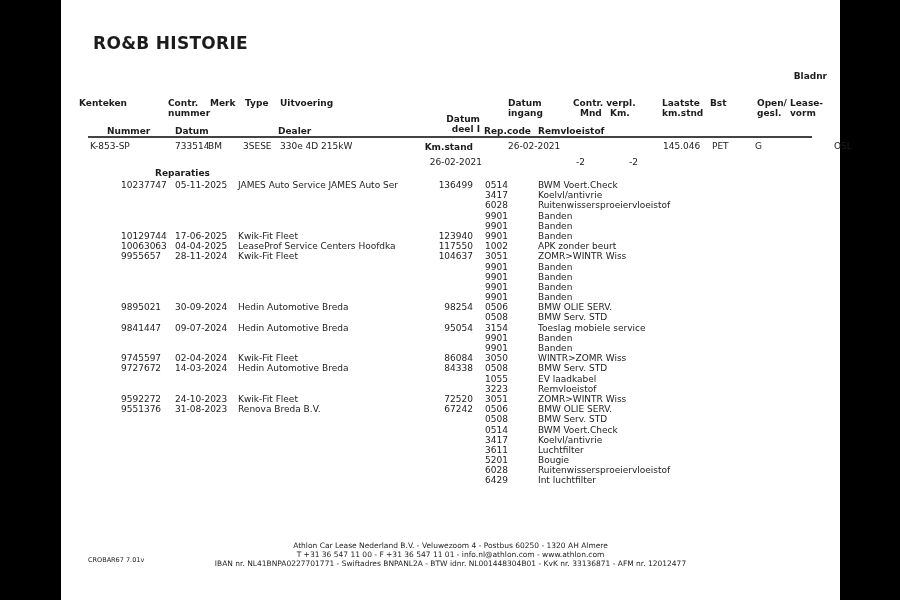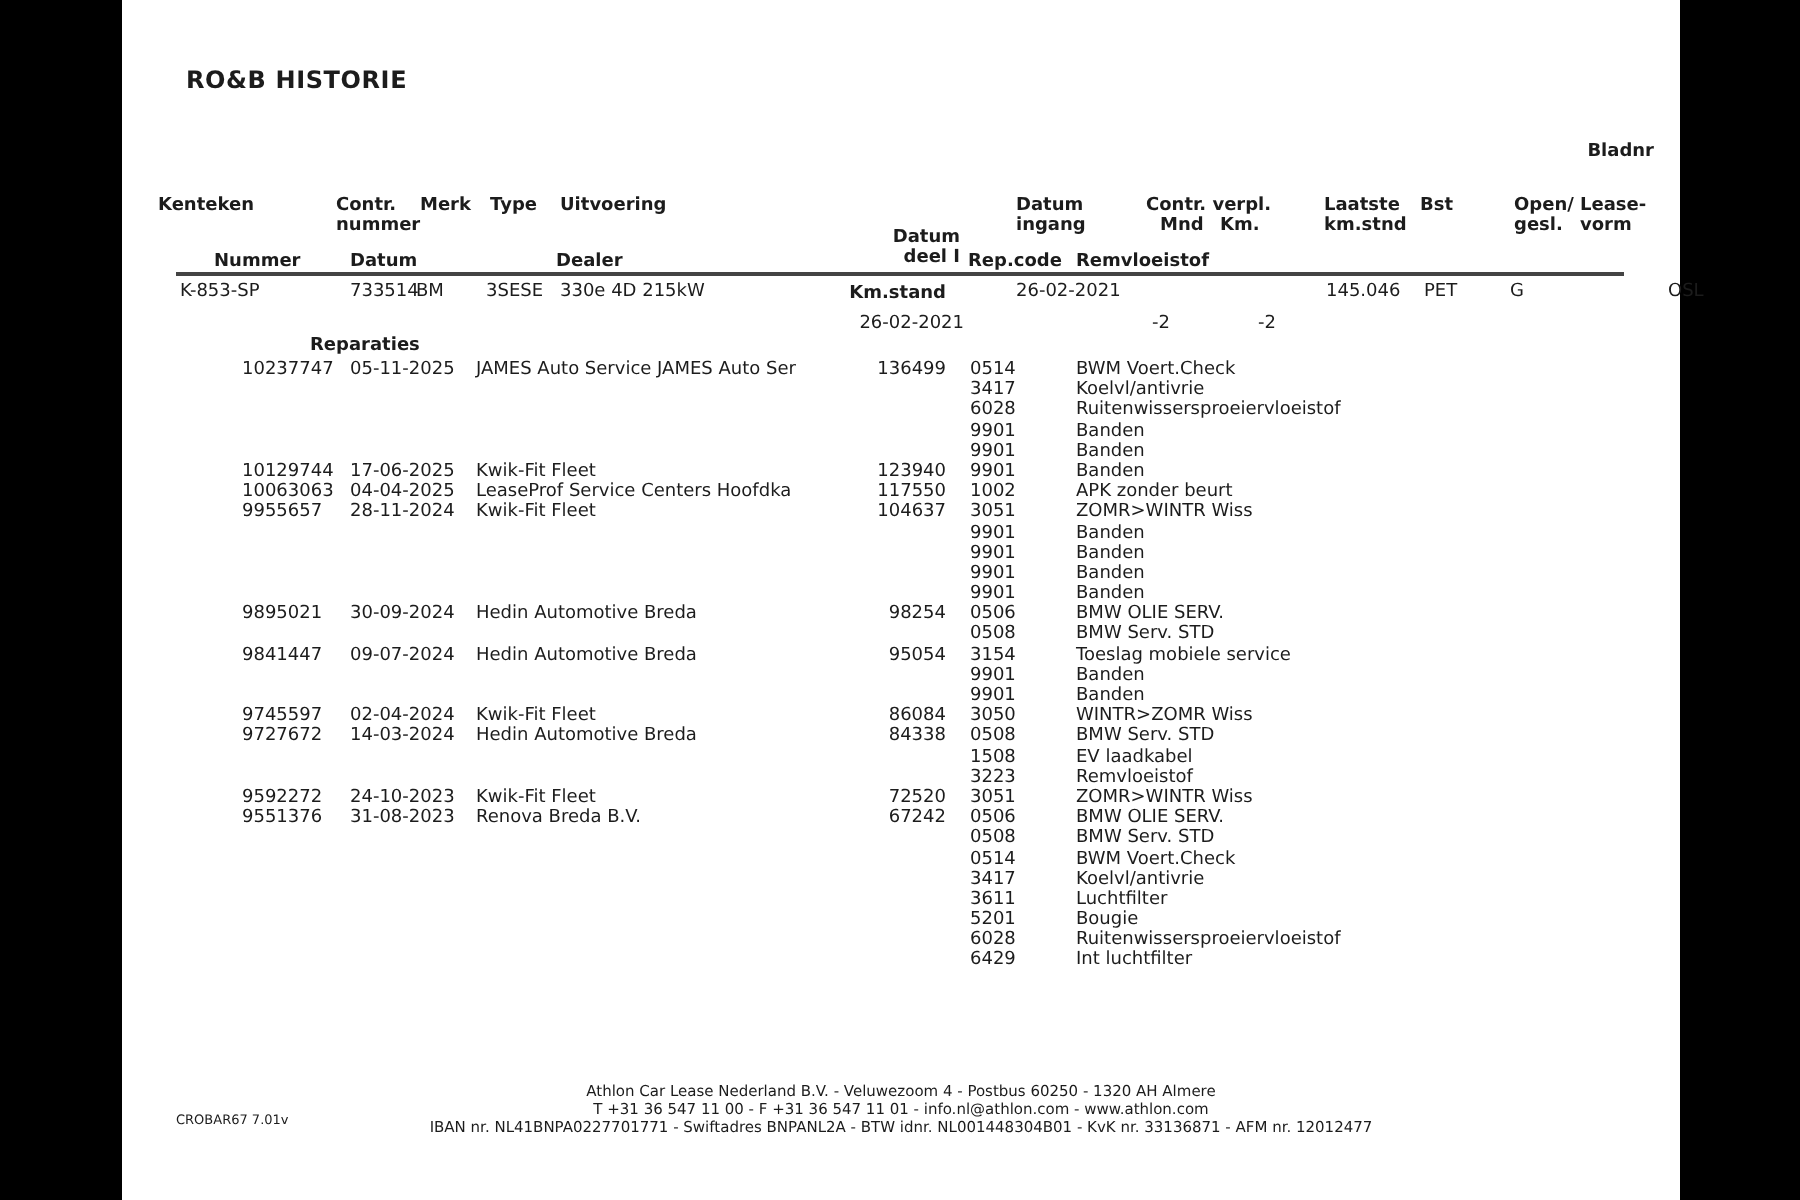--- a/index.html
+++ b/index.html
@@ -2,21 +2,21 @@
 <html><head>
 <meta charset="utf-8">
 <style>
   html,body{margin:0;padding:0;}
   .canvas{position:relative;width:900px;height:600px;background:#000;overflow:hidden;
           font-family:"DejaVu Sans","Liberation Sans",sans-serif;color:#1c1c1c;}
   .page{position:absolute;left:61px;top:0;width:779px;height:600px;background:#fff;}
   .abs{position:absolute;white-space:nowrap;}
   .b{font-weight:bold;}
   .t9{font-size:9px;line-height:10px;}
-  .title{font-size:12px;font-weight:bold;letter-spacing:.3px;}
+  .title{font-size:17px;font-weight:bold;letter-spacing:.3px;}
   .rule{position:absolute;background:#444;height:2px;}
   .ra{text-align:right;margin-top:16px;}
   .rrow{position:relative;height:10.2px;font-size:9px;line-height:10.2px;}
   .rrow span{position:absolute;white-space:nowrap;}
   .c-num{left:60px;}
   .c-dat{left:114px;}
   .c-dea{left:177px;}
   .c-km{left:332px;width:80px;text-align:right;}
   .c-code{left:424px;}
   .c-oms{left:477px;}
@@ -238,21 +238,21 @@
     <span class="c-dea">Hedin Automotive Breda</span>
     <span class="c-km">84338</span>
     <span class="c-code">0508</span>
     <span class="c-oms">BMW Serv. STD</span>
   </div>
         <div class="rrow">
     <span class="c-num"></span>
     <span class="c-dat"></span>
     <span class="c-dea"></span>
     <span class="c-km"></span>
-    <span class="c-code">1508</span>
+    <span class="c-code">1055</span>
     <span class="c-oms">EV laadkabel</span>
   </div>
         <div class="rrow">
     <span class="c-num"></span>
     <span class="c-dat"></span>
     <span class="c-dea"></span>
     <span class="c-km"></span>
     <span class="c-code">3223</span>
     <span class="c-oms">Remvloeistof</span>
   </div>

